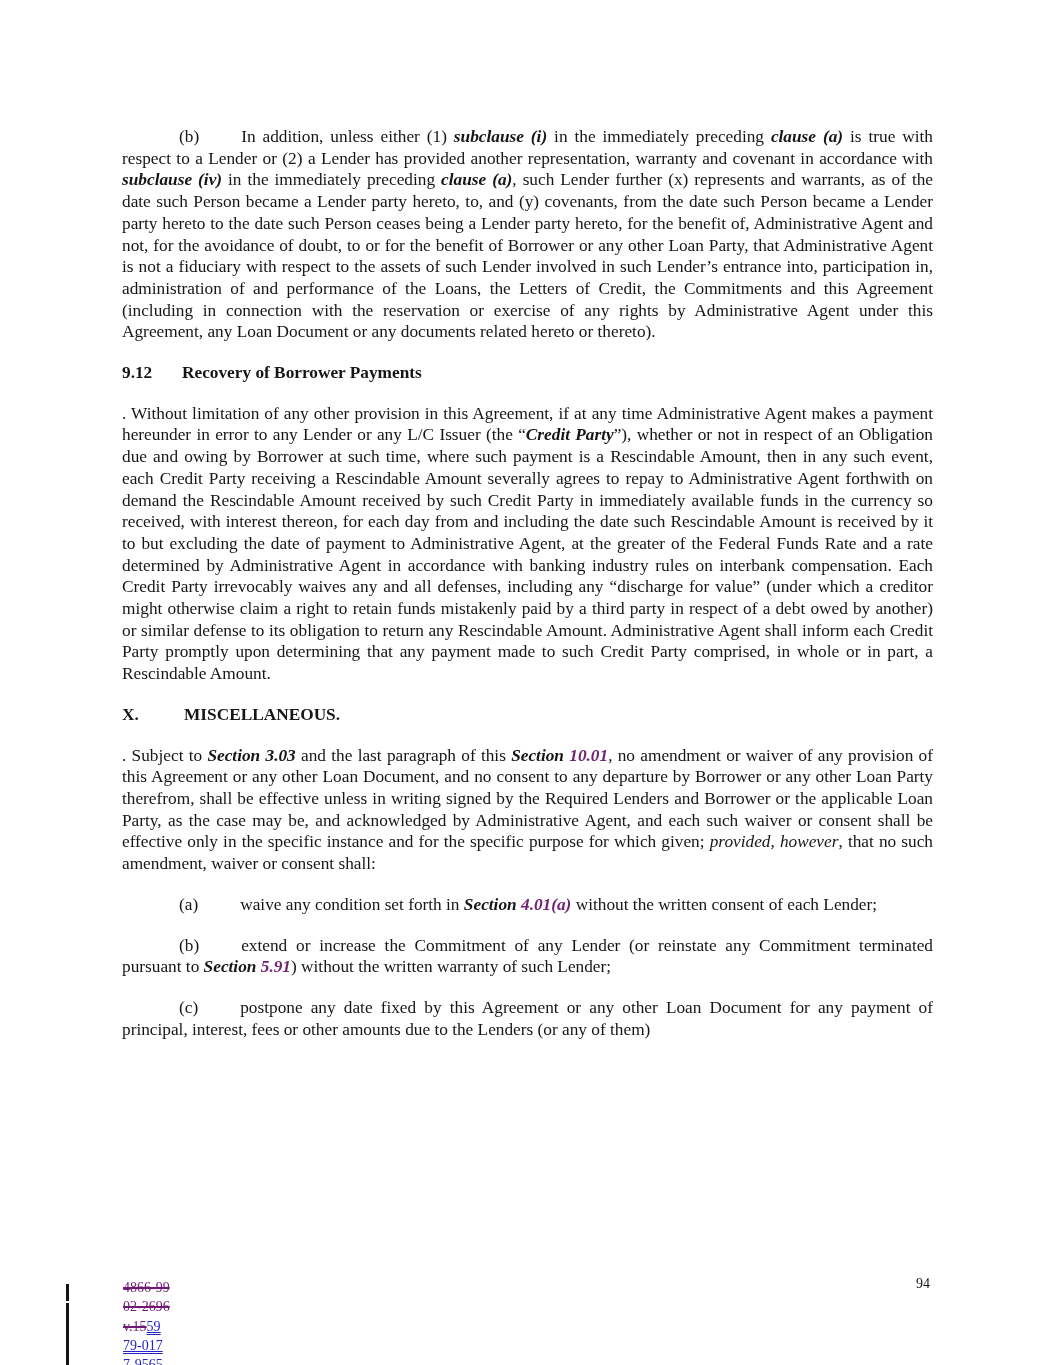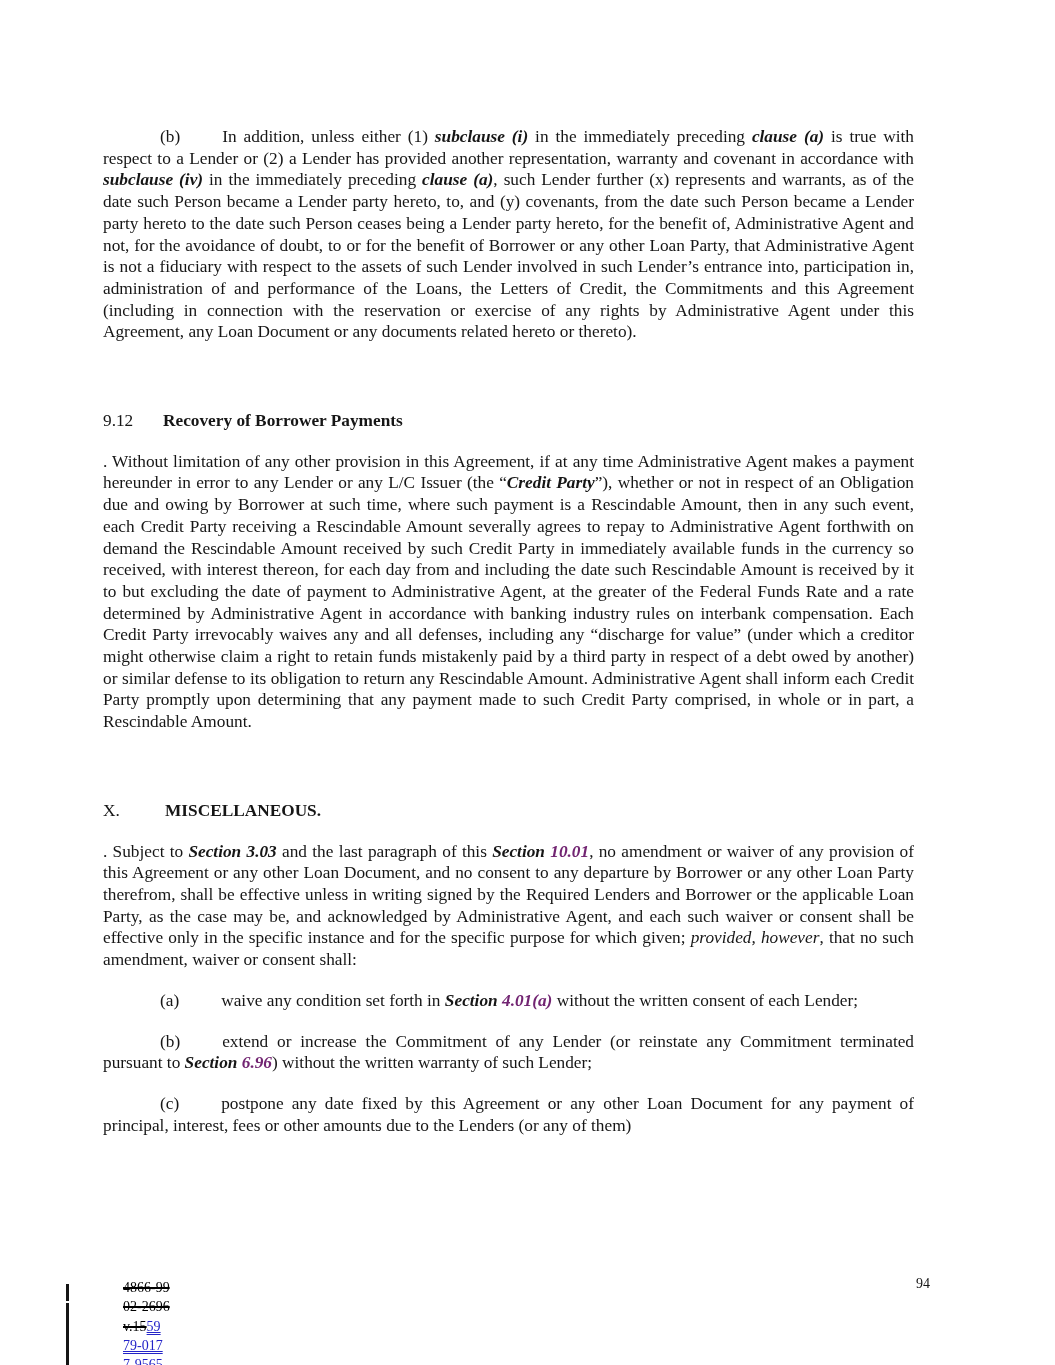--- a/index.html
+++ b/index.html
@@ -6,37 +6,37 @@
   .page{
     position:relative;
     width:1055px;height:1365px;
     background:#ffffff;
     font-family:"Liberation Serif","DejaVu Serif",serif;
     color:#161616;
     overflow:hidden;
     margin:0 auto;
   }
   .content{
-    position:absolute;left:103px;top:126px;width:811px;
+    position:absolute;left:122px;top:126px;width:811px;
     font-size:17.3px;line-height:21.7px;text-align:justify;
   }
   p.block{margin:0 0 19px 0;}
   .ind{margin-left:64px;}
   .fli{text-indent:57px;}
   .tab{display:inline-block;width:42px;}
-  .h-num{display:inline-block;font-weight:normal;margin-top:48px;}
+  .h-num{display:inline-block;font-weight:bold;}
   .h-num.art{width:62px;}
   .h-num.sec{width:60px;}
   .h-title{font-weight:bold;}
   .heading{text-align:left;}
   .run-n{}
   .run-bi{font-weight:bold;font-style:italic;}
   .run-bil{font-weight:bold;font-style:italic;color:#722572;}
   .run-i{font-style:italic;margin-top:23px;}
-  .run-del{color:#000000;text-decoration:line-through;text-decoration-thickness:1.5px;}
+  .run-del{color:#701a75;text-decoration:line-through;text-decoration-thickness:1.5px;}
   .run-ins{color:#2323c8;text-decoration:underline;text-decoration-style:double;}
   .bar{position:absolute;left:66px;width:3px;background:#151515;}
   .bar1{top:1284px;height:17px;}
   .bar2{top:1303px;height:62px;}
   .footer-id{
     position:absolute;left:123px;top:1278px;
     font-size:14px;line-height:19.3px;text-align:left;
   }
   .pagenum{
     position:absolute;left:916px;top:1276px;font-size:14px;
@@ -55,21 +55,21 @@
 
     <p class="block"><span class="run-n">. Without limitation of any other provision in this Agreement, if at any time Administrative Agent makes a payment hereunder in error to any Lender or any L/C Issuer (the “</span><span class="run-bi">Credit Party</span><span class="run-n">”), whether or not in respect of an Obligation due and owing by Borrower at such time, where such payment is a Rescindable Amount, then in any such event, each Credit Party receiving a Rescindable Amount severally agrees to repay to Administrative Agent forthwith on demand the Rescindable Amount received by such Credit Party in immediately available funds in the currency so received, with interest thereon, for each day from and including the date such Rescindable Amount is received by it to but excluding the date of payment to Administrative Agent, at the greater of the Federal Funds Rate and a rate determined by Administrative Agent in accordance with banking industry rules on interbank compensation. Each Credit Party irrevocably waives any and all defenses, including any “discharge for value” (under which a creditor might otherwise claim a right to retain funds mistakenly paid by a third party in respect of a debt owed by another) or similar defense to its obligation to return any Rescindable Amount. Administrative Agent shall inform each Credit Party promptly upon determining that any payment made to such Credit Party comprised, in whole or in part, a Rescindable Amount.</span></p>
 
     <p class="block heading"><span class="h-num art">X.</span><span class="h-title">MISCELLANEOUS.</span></p>
 
 
     <p class="block"><span class="run-n">. Subject to </span><span class="run-bi">Section 3.03</span><span class="run-n"> and the last paragraph of this </span><span class="run-bi">Section </span><span class="run-bil">10.01</span><span class="run-n">, no amendment or waiver of any provision of this Agreement or any other Loan Document, and no consent to any departure by Borrower or any other Loan Party therefrom, shall be effective unless in writing signed by the Required Lenders and Borrower or the applicable Loan Party, as the case may be, and acknowledged by Administrative Agent, and each such waiver or consent shall be effective only in the specific instance and for the specific purpose for which given; </span><span class="run-i">provided, however</span><span class="run-n">, that no such amendment, waiver or consent shall:</span></p>
 
     <p class="block ind fli"><span>(a)</span><span class="tab"></span><span><span class="run-n">waive any condition set forth in </span><span class="run-bi">Section </span><span class="run-bil">4.01(a)</span><span class="run-n"> without the written consent of each Lender;</span></span></p>
 
-    <p class="block ind fli"><span>(b)</span><span class="tab"></span><span><span class="run-n">extend or increase the Commitment of any Lender (or reinstate any Commitment terminated pursuant to </span><span class="run-bi">Section </span><span class="run-bil">6.96</span><span class="run-n">) without the written warranty of such Lender;</span></span></p>
+    <p class="block ind fli"><span>(b)</span><span class="tab"></span><span><span class="run-n">extend or increase the Commitment of any Lender (or reinstate any Commitment terminated pursuant to </span><span class="run-bi">Section </span><span class="run-bil">5.91</span><span class="run-n">) without the written warranty of such Lender;</span></span></p>
 
     <p class="block ind fli"><span>(c)</span><span class="tab"></span><span><span class="run-n">postpone any date fixed by this Agreement or any other Loan Document for any payment of principal, interest, fees or other amounts due to the Lenders (or any of them)</span></span></p>
 
   </div>
 
   <div class="bar bar1"></div>
   <div class="bar bar2"></div>
 
   <div class="footer-id">
     <div><span class="run-del">4866-99</span></div>

